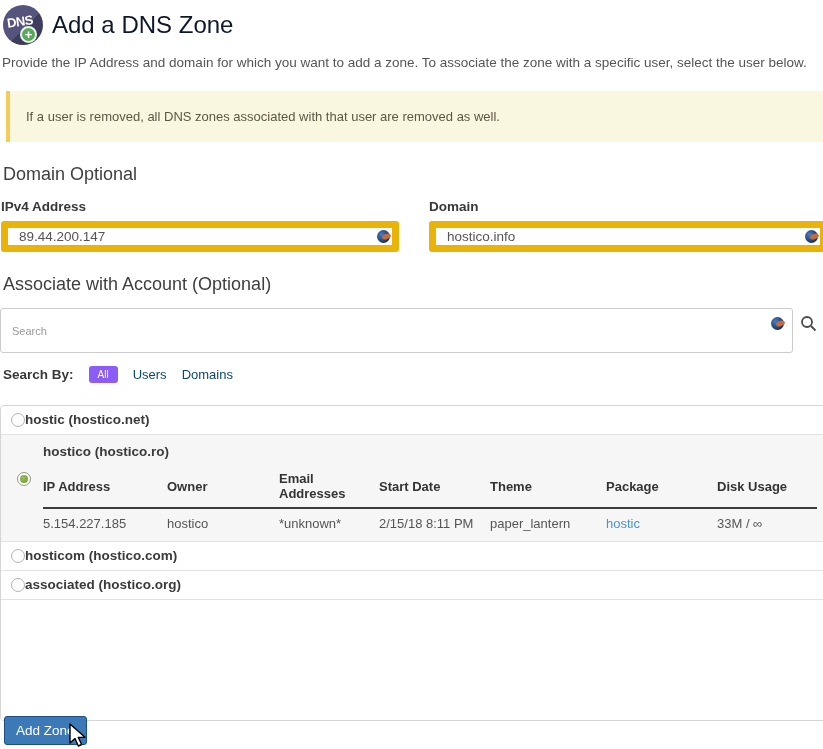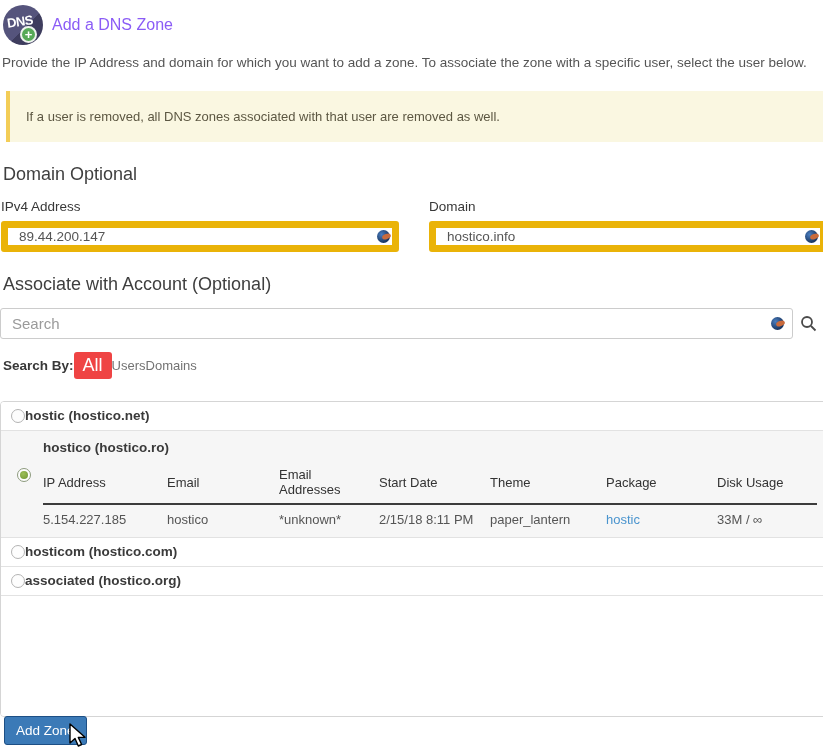--- a/index.html
+++ b/index.html
@@ -23,78 +23,78 @@
   .dns-icon .dns-text {
     position: absolute; left: 4px; top: 9px;
     color: #fff; font-weight: bold; font-size: 13px; letter-spacing: -0.5px;
     transform: rotate(-8deg); font-family: "Liberation Sans", sans-serif;
   }
   .dns-icon .plus-badge {
     position: absolute; left: 17px; top: 21px; width: 17px; height: 17px;
     background: #57a957; border: 2px solid #eef3ee; border-radius: 50%;
     color: #fff; font-size: 13px; line-height: 13px; text-align: center; font-weight: bold;
   }
-  .page-title { font-size: 16px; color: #8b5cf6; margin-left: 9px; font-weight: normal; }
+  .page-title { font-size: 24px; color: #0f172a; margin-left: 9px; font-weight: normal; }
 
   
   .description { margin: 9px 0 8px 2px; font-size: 13.5px; color: #555; }
 
   
   .callout {
     margin: 21px 0 0 6px; width: 830px; height: 51px;
     background: #faf7e1; border-left: 4px solid #f3cd57;
     display: flex; align-items: center; padding-left: 16px;
     font-size: 13px; color: #5c5742;
   }
 
   
   .section-heading { font-size: 18px; font-weight: normal; color: #3f3f3f; margin: 22px 0 0 3px; }
 
   
   .form-row { display: flex; margin: 14px 0 0 1px; width: 856px; }
   .form-col { width: 400px; margin-right: 30px; }
-  .field-label { font-weight: normal; color: #383838; font-size: 13.5px; margin-bottom: 7px; display: block; }
+  .field-label { font-weight: bold; color: #383838; font-size: 13.5px; margin-bottom: 7px; display: block; }
   .input-wrap { position: relative; }
   .text-input {
     width: 100%; height: 31px; border: 7px solid #eab308; border-radius: 3px;
     padding: 0 30px 0 11px; font-size: 13.5px; color: #555;
     font-family: "Liberation Sans", "DejaVu Sans", sans-serif; outline: none; background: #fff;
   }
   .sphere-icon {
     position: absolute; right: 9px; top: 9px; width: 13px; height: 13px; border-radius: 50%;
     background: radial-gradient(circle at 35% 35%, #4a7dbf, #17345f 70%);
   }
   .sphere-icon::after {
     content: ""; position: absolute; right: -1px; top: 4px; width: 9px; height: 5px;
     background: #c96a3c; border-radius: 50%; transform: rotate(-18deg);
   }
 
   
   .search-row { display: flex; align-items: stretch; margin: 13px 0 0 0; width: 823px; }
   .search-wrap { position: relative; flex: 1; }
   .search-input {
-    width: 100%; height: 31px; border: 1px solid #ccc; border-radius: 3px;
-    padding: 0 30px 0 11px; font-size: 15px; color: #555;
+    width: 100%; height: 45px; border: 1px solid #ccc; border-radius: 3px;
+    padding: 0 30px 0 11px; font-size: 11px; color: #555;
     font-family: "Liberation Sans", "DejaVu Sans", sans-serif; outline: none;
   }
   .search-input::placeholder { color: #9a9a9a; opacity: 1; }
   .search-btn {
     width: 30px; height: 31px; background: #fff; border: none; cursor: pointer;
     display: flex; align-items: center; justify-content: center; padding: 0;
   }
 
   
-  .searchby-row { display: flex; align-items: center; margin: 13px 0 0 3px; }
+  .searchby-row { display: flex; align-items: center; margin: 13px 0 0 3px; gap: 15px; }
   .searchby-label { font-weight: bold; color: #383838; }
   .filter-pill {
-    background: #ef4444; color: #fff; border: none; border-radius: 3px;
-    padding: 3px 9px; font-size: 18px; cursor: pointer;
+    background: #8b5cf6; color: #fff; border: none; border-radius: 3px;
+    padding: 3px 9px; font-size: 10px; cursor: pointer;
     font-family: "Liberation Sans", sans-serif;
   }
-  .filter-link { color: #737373; font-size: 13px; text-decoration: none; cursor: pointer; }
+  .filter-link { color: #0c4a6e; font-size: 13px; text-decoration: none; cursor: pointer; }
 
   
   .account-list {
     margin: 22px 0 0 0; width: 850px; height: 316px;
     border: 1px solid #d5d5d5; border-radius: 4px; background: #fff; overflow: hidden;
   }
   .account-row { border-bottom: 1px solid #e2e2e2; padding: 6px 10px 7px 10px; background: #fff; }
   .account-row.simple { display: flex; align-items: center; }
   .account-row.selected { background: #f6f6f6; padding: 9px 10px 5px 10px; }
   .radio {
@@ -105,21 +105,21 @@
   .radio.checked::after {
     content: ""; position: absolute; left: 2px; top: 2px; width: 8px; height: 8px;
     border-radius: 50%; background: radial-gradient(circle at 40% 35%, #9cbf57, #6f9433);
   }
   .account-label { font-weight: bold; color: #3a3a3a; font-size: 13.5px; margin-left: 0; }
   .selected-title { font-weight: bold; color: #3a3a3a; font-size: 13.5px; margin: 0 0 9px 32px; }
   .selected-body { display: flex; align-items: flex-start; padding-left: 6px; }
   .selected-body .radio { margin-top: 4px; }
   .detail-table { border-collapse: collapse; table-layout: fixed; margin-left: 12px; font-size: 13px; }
   .detail-table th {
-    text-align: left; font-weight: normal; color: #333;
+    text-align: left; font-weight: bold; color: #333;
     border-bottom: 2px solid #3c3c3c; padding: 3px 8px 6px 0;
   }
   .detail-table td { padding: 7px 8px 5px 0; color: #555; }
   .pkg-link { color: #4a94ce; text-decoration: none; cursor: pointer; }
   .filler-row { height: 146px; background: #fff; }
 
   
   .add-zone-btn {
     position: absolute; left: 4px; top: 716px;
     background: #3b7ab7; color: #fff; border: 1px solid #1d4f85; border-radius: 3px;
@@ -201,21 +201,21 @@
             <col style="width:112px">
             <col style="width:100px">
           <col style="width:111px">
             <col style="width:116px">
             <col style="width:111px">
             <col style="width:100px">
         </colgroup>
         <thead>
           <tr>
             <th>IP Address</th>
-            <th>Email</th>
+            <th>Owner</th>
             <th>Email Addresses</th>
             <th>Start Date</th>
             <th>Theme</th>
             <th>Package</th>
             <th>Disk Usage</th>
           </tr>
         </thead>
         <tbody>
           <tr>
             <td>5.154.227.185</td>

